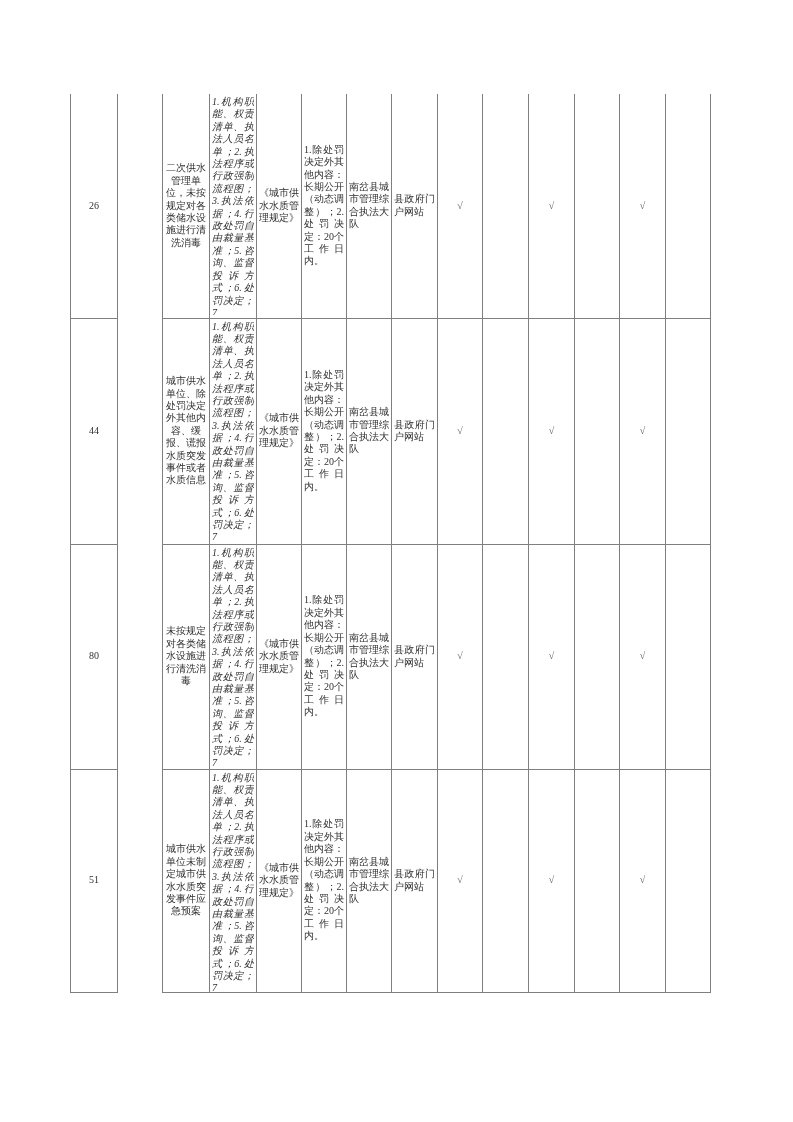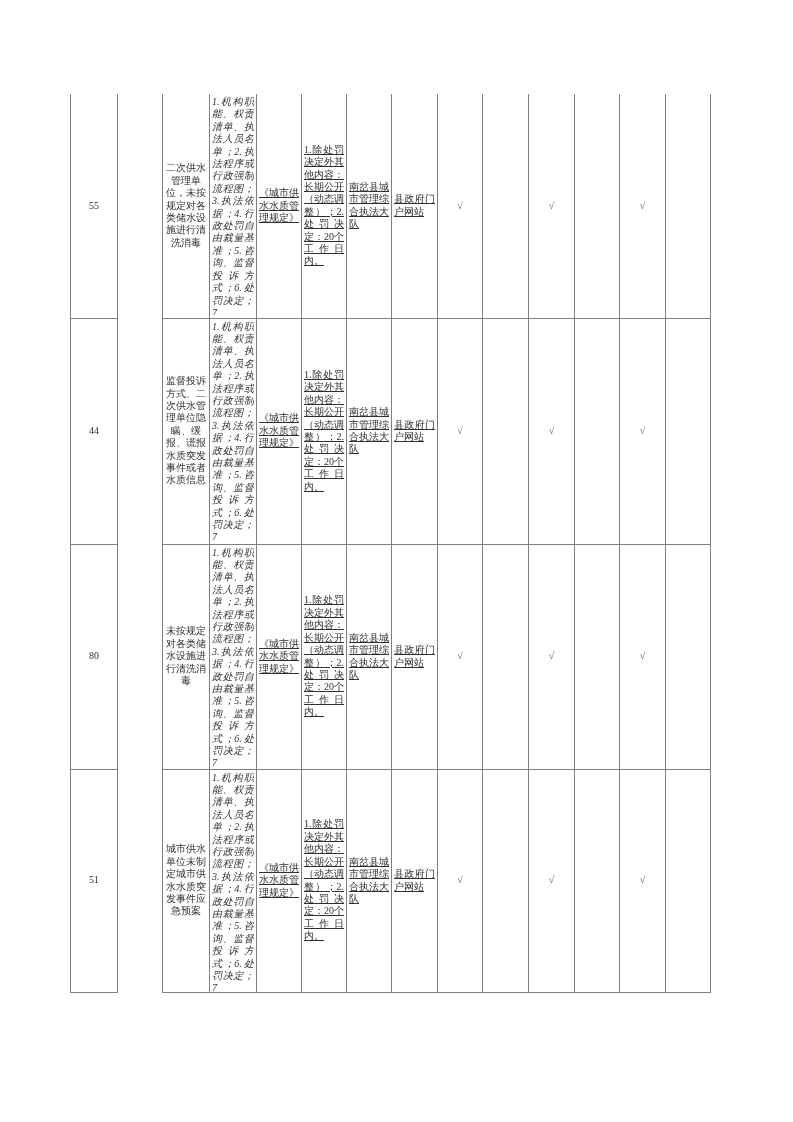--- a/index.html
+++ b/index.html
@@ -33,21 +33,21 @@
   .doc tr.r0 > td { border-top: none; }   
   .doc td.merged  { border-bottom: none; } 
   tr.r0 { height: 224px; }
   tr.r1 { height: 226px; }
   tr.r2 { height: 225px; }
   tr.r3 { height: 223px; }
   td.num     { text-align: center; }
   td.item    { text-align: center; }
   td.content { vertical-align: top; text-align: justify; padding-top: 2px; }
   td.content .clip { height: 219px; overflow: hidden; font-style: italic; }
-  td.basis, td.time, td.agency, td.channel { text-align: justify; text-decoration: underline; }
+  td.basis, td.time, td.agency, td.channel { text-align: justify; }
   td.check   { text-align: center; color: #666666; font-size: 10px; }
 </style>
 </head>
 <body>
 
 <div class="sheet">
   <table class="doc">
     <colgroup>
       <col style="width:47px">
         <col style="width:45px">
@@ -60,41 +60,41 @@
       <col style="width:45px">
         <col style="width:46px">
         <col style="width:46px">
         <col style="width:45px">
       <col style="width:46px">
         <col style="width:45px">
     </colgroup>
 
     <tbody>
         <tr class="r0">
-      <td class="num">55</td>
+      <td class="num">26</td>
       <td class="merged" rowspan="4"></td>
       <td class="item">二次供水管理单位，未按规定对各类储水设施进行清洗消毒</td>
       <td class="content">
             <div class="clip">1.机构职能、权责清单、执法人员名单；2.执法程序或行政强制流程图；3.执法依据；4.行政处罚自由裁量基准；5.咨询、监督投诉方式；6.处罚决定；7</div>
           </td>
       <td class="basis">《城市供水水质管理规定》</td>
       <td class="time">1.除处罚决定外其他内容：长期公开（动态调整）；2.处罚决定：20个工作日内。</td>
       <td class="agency">南岔县城市管理综合执法大队</td>
       <td class="channel">县政府门户网站</td>
       <td class="check">√</td>
       <td class="check"></td>
       <td class="check">√</td>
       <td class="check"></td>
       <td class="check">√</td>
       <td class="check"></td>
     </tr>
 
     <tr class="r1">
       <td class="num">44</td>
-      <td class="item">监督投诉方式、二次供水管理单位隐瞒、缓报、谎报水质突发事件或者水质信息</td>
+      <td class="item">城市供水单位、除处罚决定外其他内容、缓报、谎报水质突发事件或者水质信息</td>
       <td class="content">
             <div class="clip">1.机构职能、权责清单、执法人员名单；2.执法程序或行政强制流程图；3.执法依据；4.行政处罚自由裁量基准；5.咨询、监督投诉方式；6.处罚决定；7</div>
           </td>
       <td class="basis">《城市供水水质管理规定》</td>
       <td class="time">1.除处罚决定外其他内容：长期公开（动态调整）；2.处罚决定：20个工作日内。</td>
       <td class="agency">南岔县城市管理综合执法大队</td>
       <td class="channel">县政府门户网站</td>
       <td class="check">√</td>
       <td class="check"></td>
       <td class="check">√</td>

